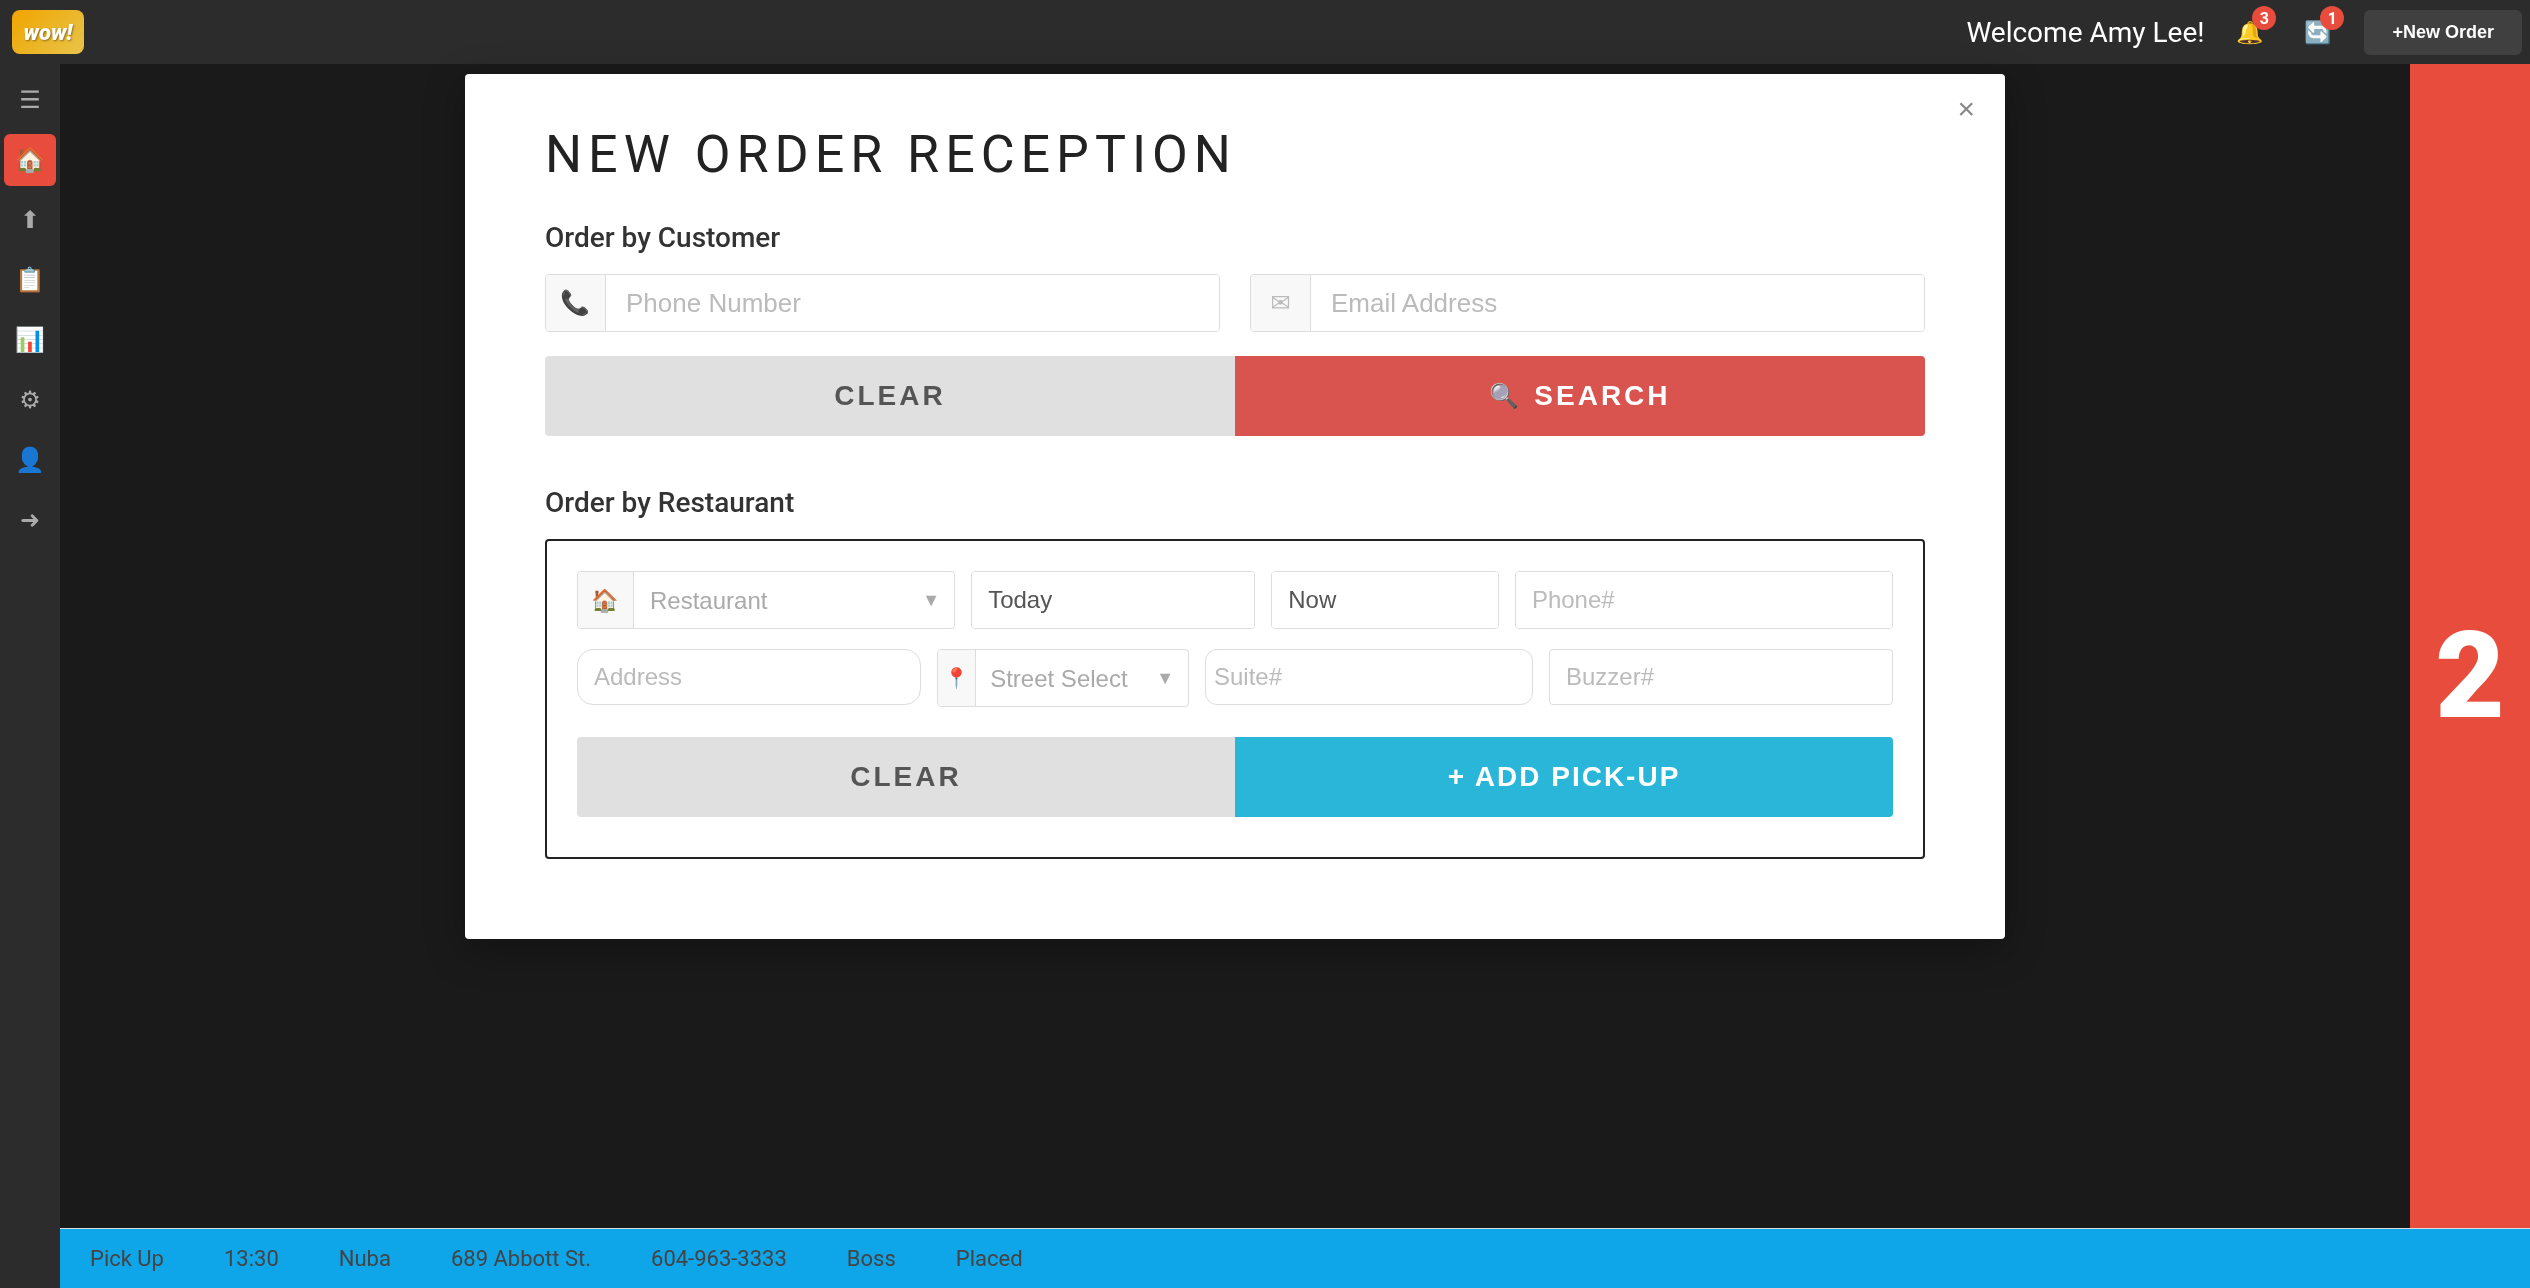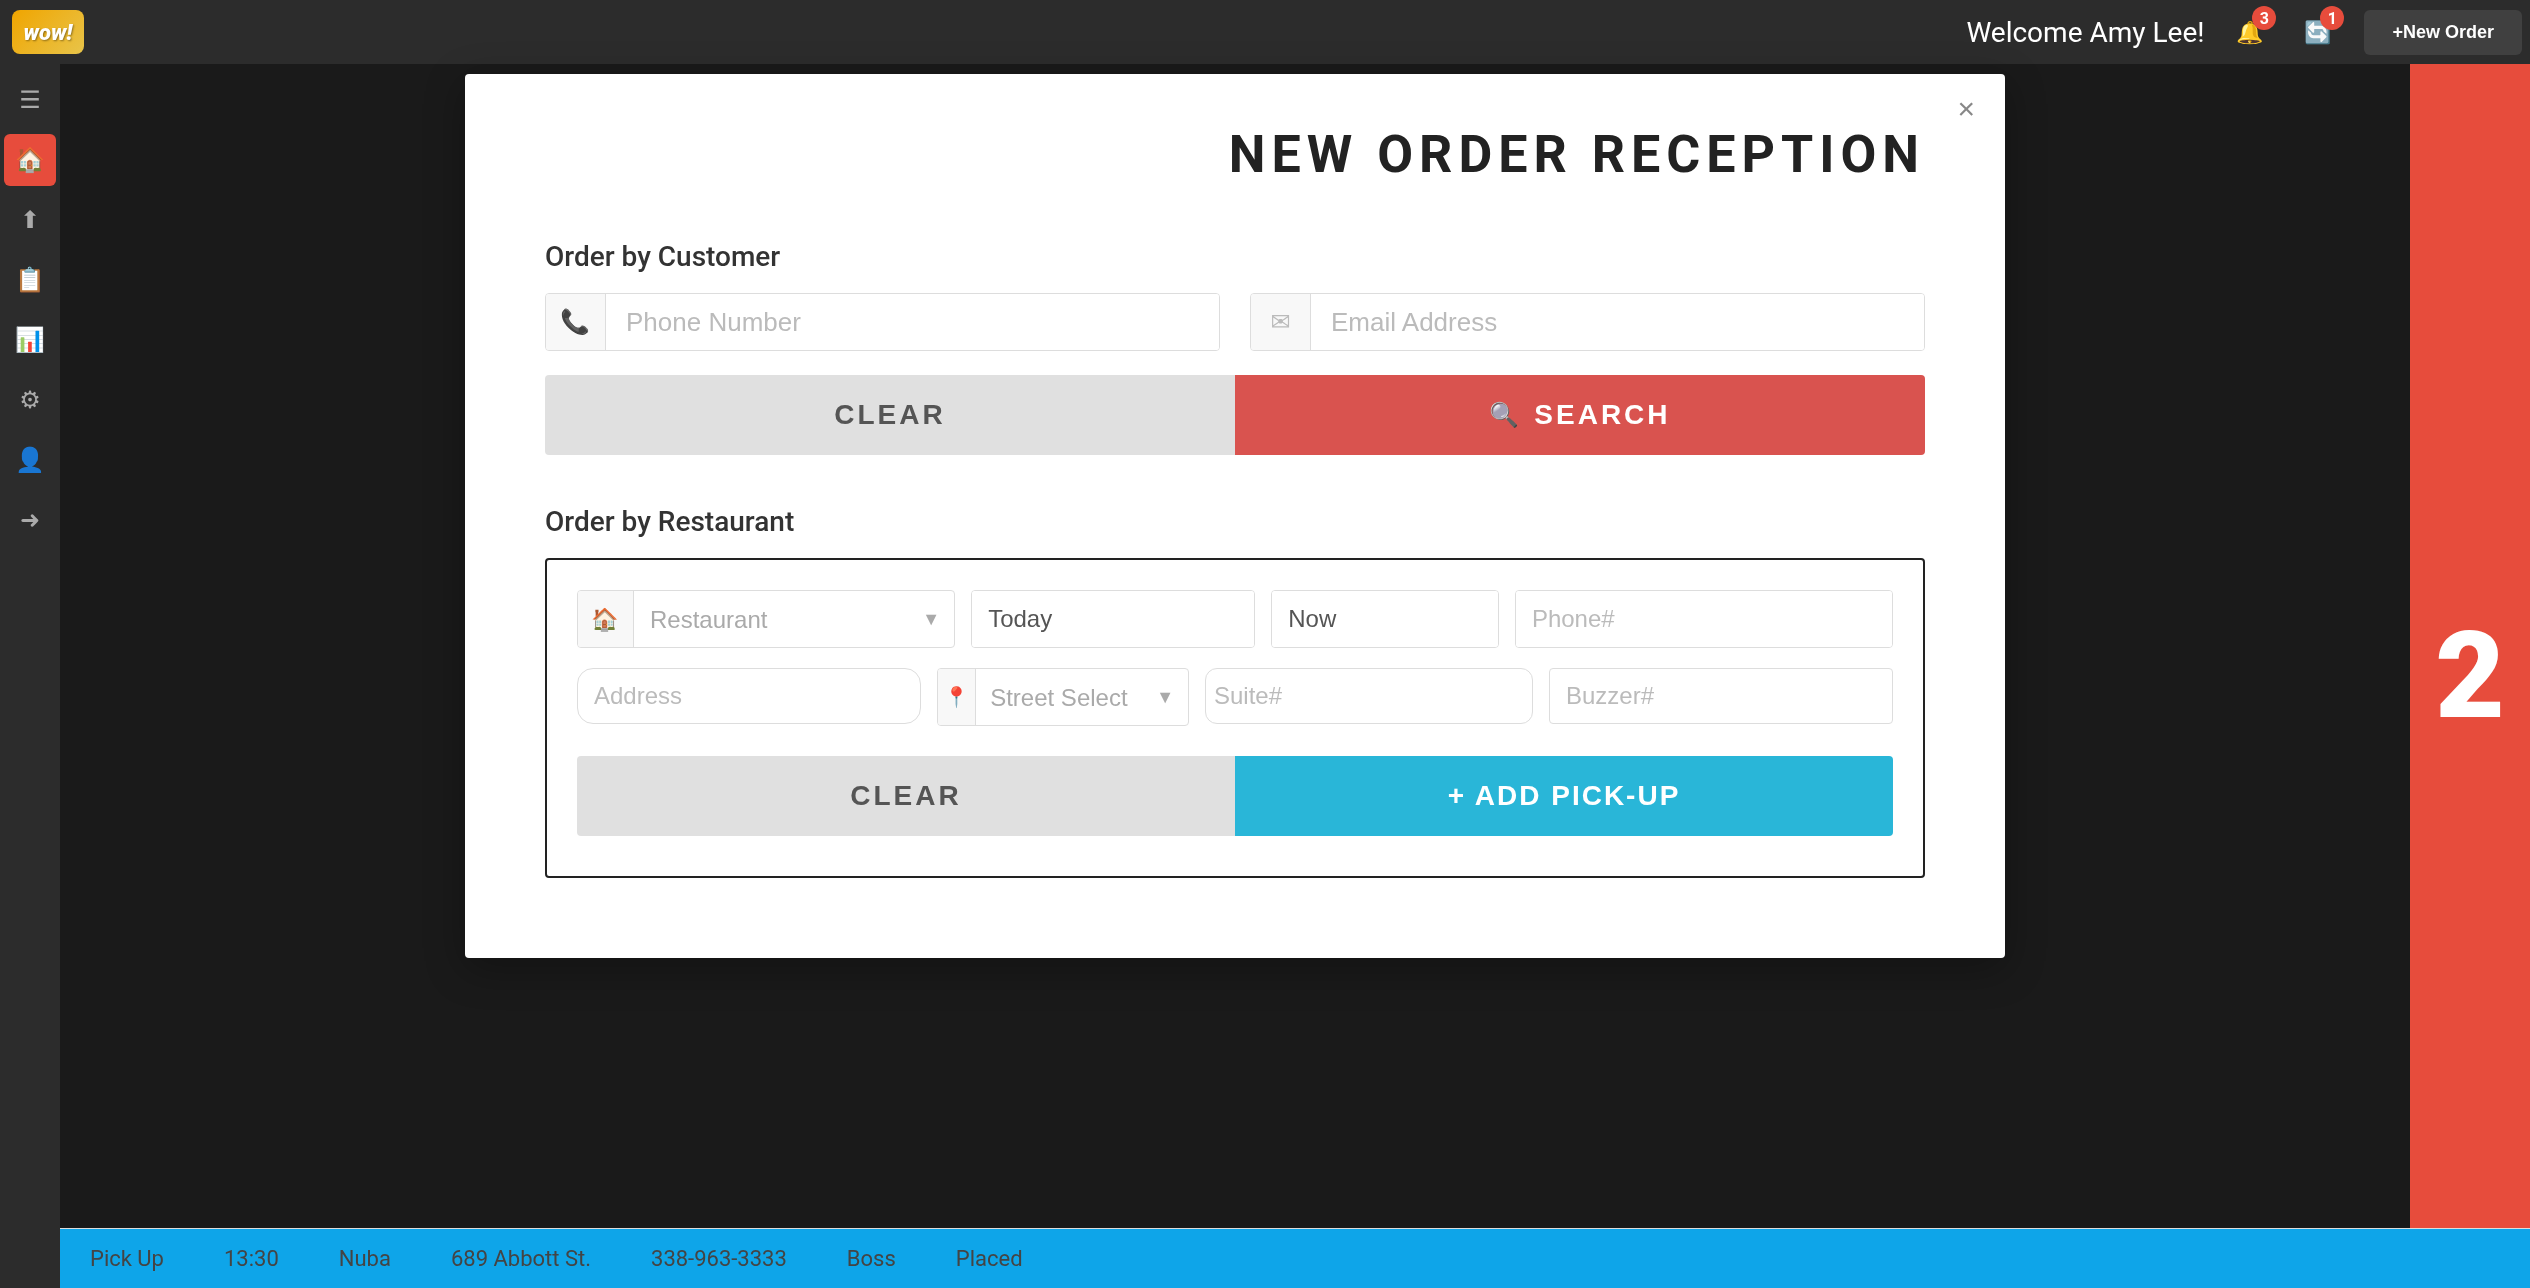--- a/index.html
+++ b/index.html
@@ -188,26 +188,26 @@
       top: 20px;
       right: 30px;
       font-size: 30px;
       color: #888;
       cursor: pointer;
       line-height: 1;
       background: none;
       border: none;
     }
     .modal-title {
-      text-align: right;
+      text-align: left;
       font-size: 52px;
-      font-weight: 700;
+      font-weight: 400;
       letter-spacing: 6px;
       color: #222;
-      margin-bottom: 55px;
+      margin-bottom: 36px;
       text-transform: uppercase;
     }
 
     
     .section-label {
       font-size: 28px;
       color: #333;
       margin-bottom: 20px;
       font-weight: 500;
     }
@@ -605,16 +605,16 @@
       </div>
     </div>
   </div>
 </div>
 
 <div class="bottom-bar">
   <span>Pick Up</span>
   <span>13:30</span>
   <span>Nuba</span>
   <span>689 Abbott St.</span>
-  <span>338-963-3333</span>
+  <span>604-963-3333</span>
   <span>Boss</span>
   <span>Placed</span>
 </div>
 
 </body></html>

